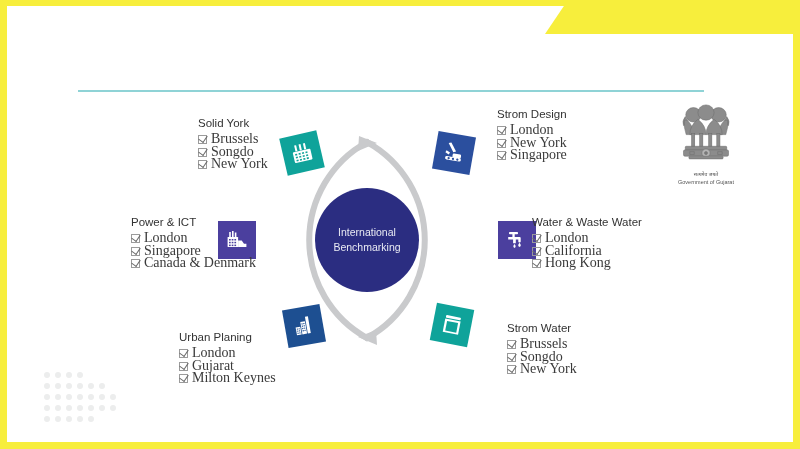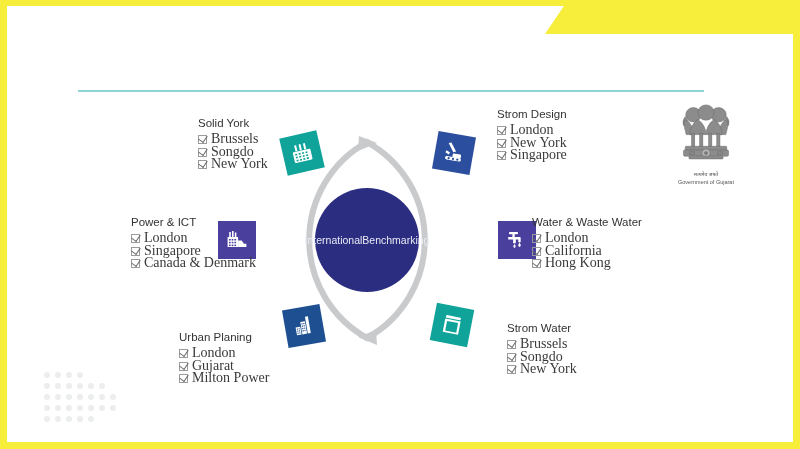--- a/index.html
+++ b/index.html
@@ -85,21 +85,21 @@
     left: 215px; top: 110px;
     width: 370px; height: 260px;
   }
   .center-circle {
     position: absolute;
     left: 100px; top: 78px;
     width: 104px; height: 104px;
     border-radius: 50%;
     background: #2b2d81;
     display: flex;
-    flex-direction: row;
+    flex-direction: column;
     align-items: center;
     justify-content: center;
     text-align: center;
     color: #e9eaf3;
     font-size: 10.5px;
     line-height: 15px;
     font-family: "Liberation Sans", sans-serif;
   }
 
   
@@ -462,21 +462,21 @@
       <li>
           <span class="cbox"></span>
           <span>London</span>
         </li>
       <li>
           <span class="cbox"></span>
           <span>Gujarat</span>
         </li>
       <li>
           <span class="cbox"></span>
-          <span>Milton Power</span>
+          <span>Milton Keynes</span>
         </li>
     </ul>
   </div>
 
   <div class="label-block" style="left:507px; top:322px;">
     <div class="label-title">Strom Water</div>
     <ul>
       <li>
           <span class="cbox"></span>
           <span>Brussels</span>

